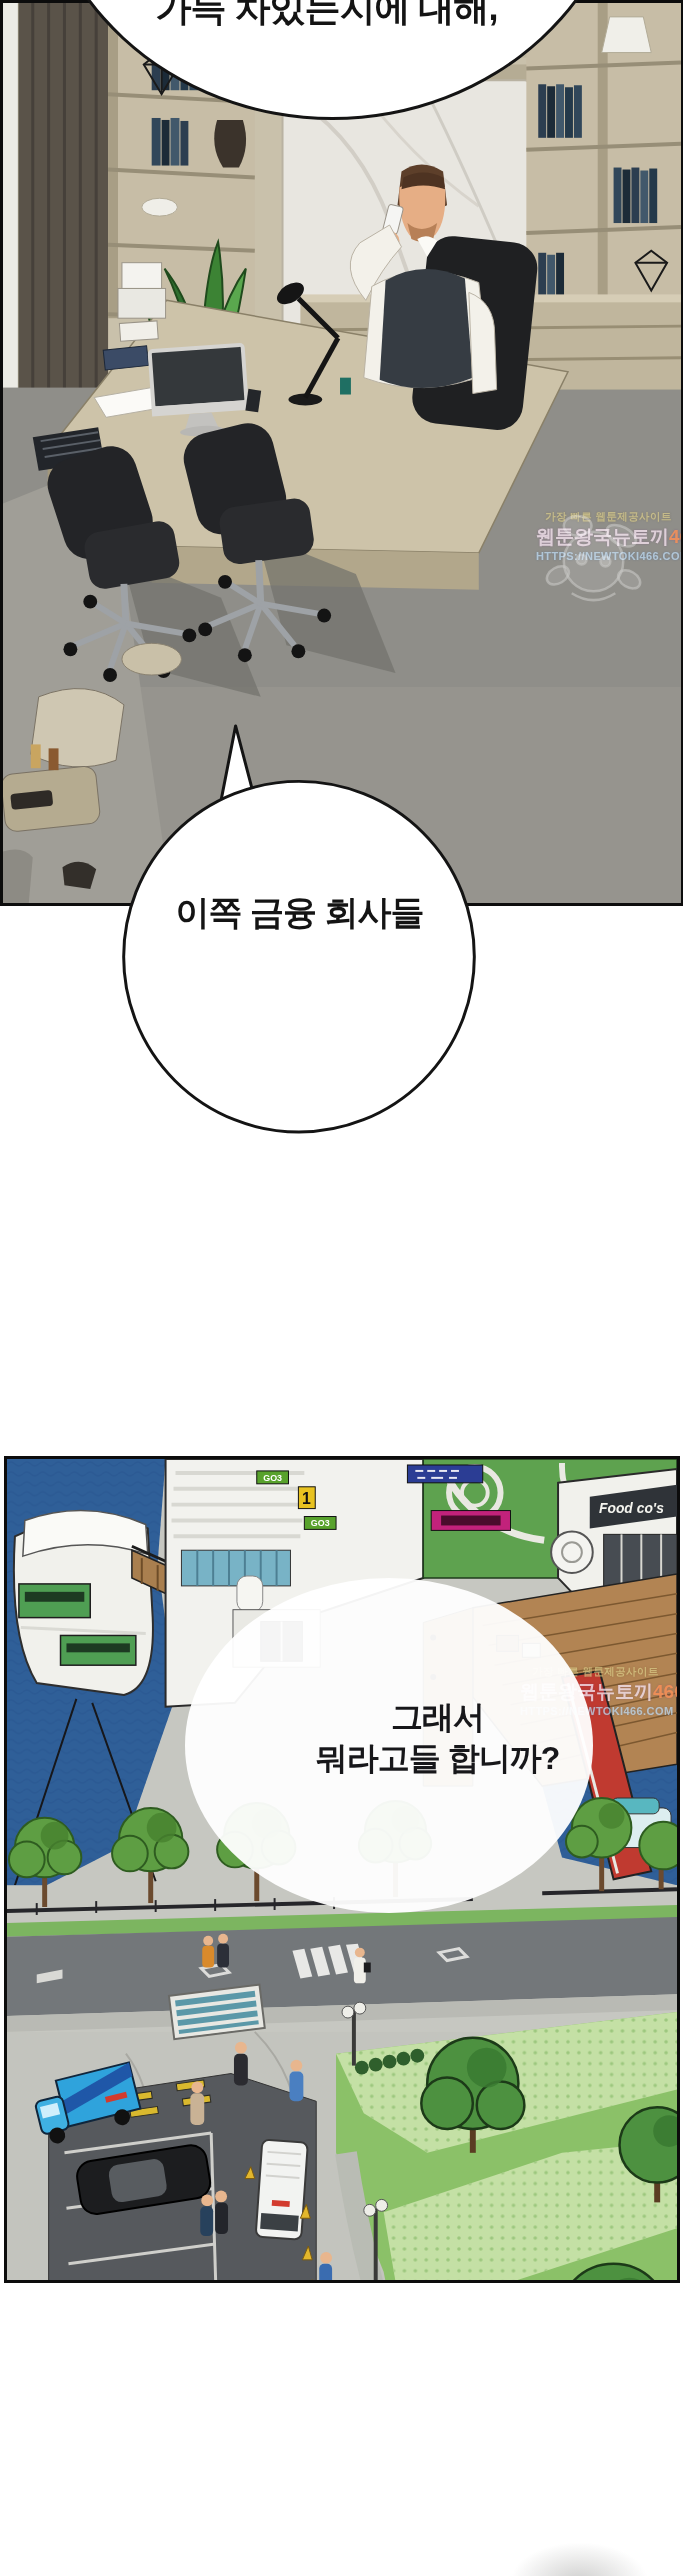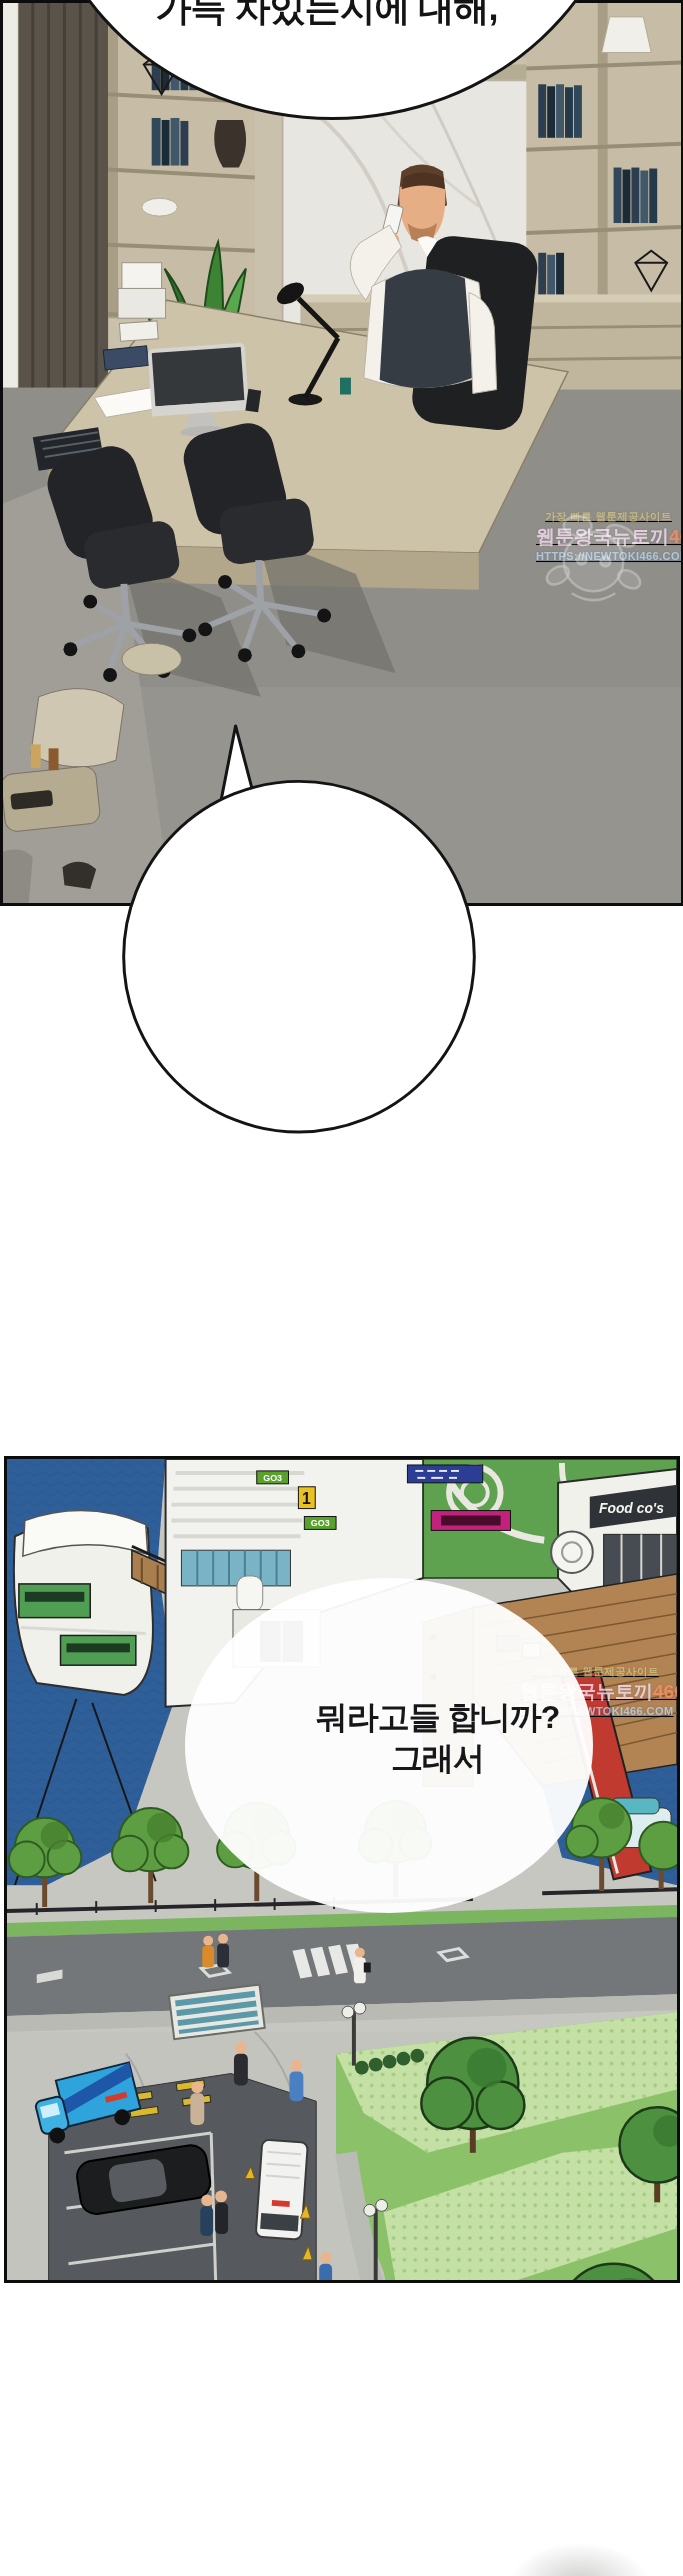--- a/index.html
+++ b/index.html
@@ -16,21 +16,21 @@
               font-size:36px;font-weight:bold;color:#141414;letter-spacing:-1px;white-space:nowrap;}
   .bubble2-svg{position:absolute;left:89px;top:708px;z-index:4;}
   .bubble2-text{position:absolute;left:121px;top:889px;width:357px;z-index:5;text-align:center;
               font-size:34px;line-height:47px;font-weight:bold;color:#141414;letter-spacing:-1px;}
   .bubble3{position:absolute;left:178px;top:119px;width:408px;height:335px;border-radius:50%;
               background:rgba(255,255,255,0.95);z-index:3;}
   .bubble3-text{position:absolute;left:277px;top:238px;width:307px;z-index:4;text-align:center;
               font-size:32px;line-height:41px;font-weight:bold;color:#17171a;letter-spacing:-1px;}
   .bubble-line{display:block;}
   
-  .wm{position:absolute;text-align:center;z-index:2;pointer-events:none;text-decoration:underline;}
+  .wm{position:absolute;text-align:center;z-index:2;pointer-events:none;}
   .wm .tagline{font-size:10.4px;font-weight:bold;letter-spacing:0.5px;color:rgba(232,220,150,0.62);
                text-shadow:0 0 2px rgba(110,90,40,0.35);white-space:nowrap;}
   .wm .sitename{font-size:19px;font-weight:bold;color:rgba(255,242,248,0.72);
                text-shadow:0 0 2px rgba(120,60,130,0.4);white-space:nowrap;}
   .wm .sitenum{color:rgba(255,150,84,0.8);}
   .wm .url{font-size:11px;font-weight:bold;color:rgba(205,233,255,0.66);
                text-shadow:0 0 2px rgba(60,90,140,0.4);white-space:nowrap;letter-spacing:0.4px;}
   .next-hint{position:absolute;left:510px;top:2542px;width:139px;height:40px;z-index:1;
      background:radial-gradient(ellipse at 50% 100%, rgba(150,150,148,0.45), rgba(255,255,255,0) 70%);}
 </style>
@@ -283,20 +283,21 @@
   </div>
 
   <div class="bubble-top"></div>
   <div class="bubble-top-text">가득 차있는지에 대해,</div>
 
   <svg class="bubble2-svg" width="420" height="436" viewBox="0 0 424 440">
     <polygon points="148,18 132,100 170,102" fill="#ffffff" stroke="#141414" stroke-width="3" stroke-linejoin="round"></polygon>
     <circle cx="212" cy="251" r="177" fill="#ffffff" stroke="#141414" stroke-width="3"></circle>
   </svg>
   <div class="bubble2-text">
+    <span class="bubble-line">이쪽 금융 회사들</span>
   </div>
 
   <div class="panel" id="panel-harbor">
     <svg width="670" height="1013" viewBox="0 0 676 1022">
       <defs>
         <pattern id="wav" width="16" height="10" patternUnits="userSpaceOnUse">
           <path d="M0,5 q4,-4 8,0 q4,4 8,0" stroke="#26518c" stroke-width="1.5" fill="none"></path>
         </pattern>
         <pattern id="dots" width="11" height="11" patternUnits="userSpaceOnUse">
           <circle cx="5" cy="5" r="1.8" fill="#9cc77e"></circle>
@@ -692,21 +693,21 @@
     </svg>
 
     <div class="wm" style="left:513px;top:206px;width:151px;">
       <div class="tagline">가장 빠른 웹툰제공사이트</div>
       <div class="sitename"><span>웹툰왕국뉴토끼</span><span class="sitenum">466</span></div>
       <div class="url">HTTPS://NEWTOKI466.COM</div>
     </div>
 
     <div class="bubble3"></div>
     <div class="bubble3-text">
+      <span class="bubble-line">그래서</span>
       <span class="bubble-line">뭐라고들 합니까?</span>
-      <span class="bubble-line">그래서</span>
     </div>
   </div>
 
   <div class="next-hint"></div>
 
 </div>
 
 
 </body></html>

